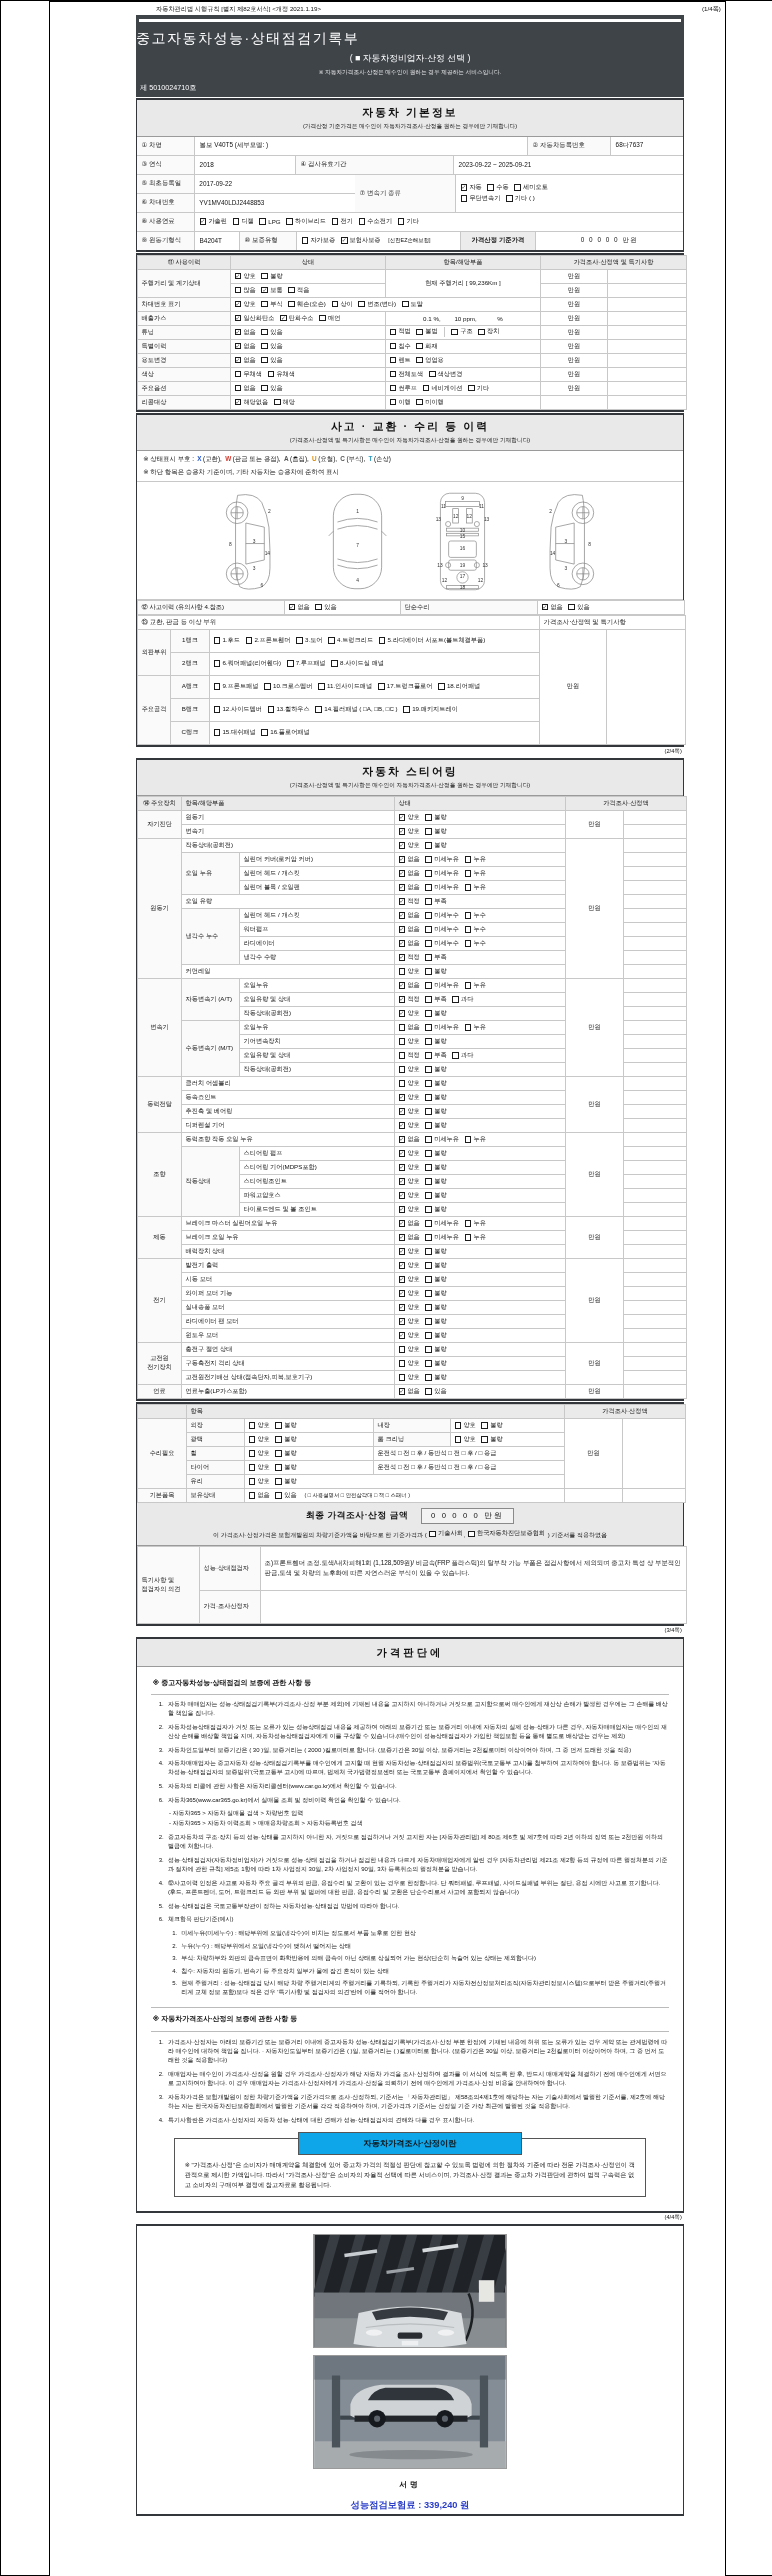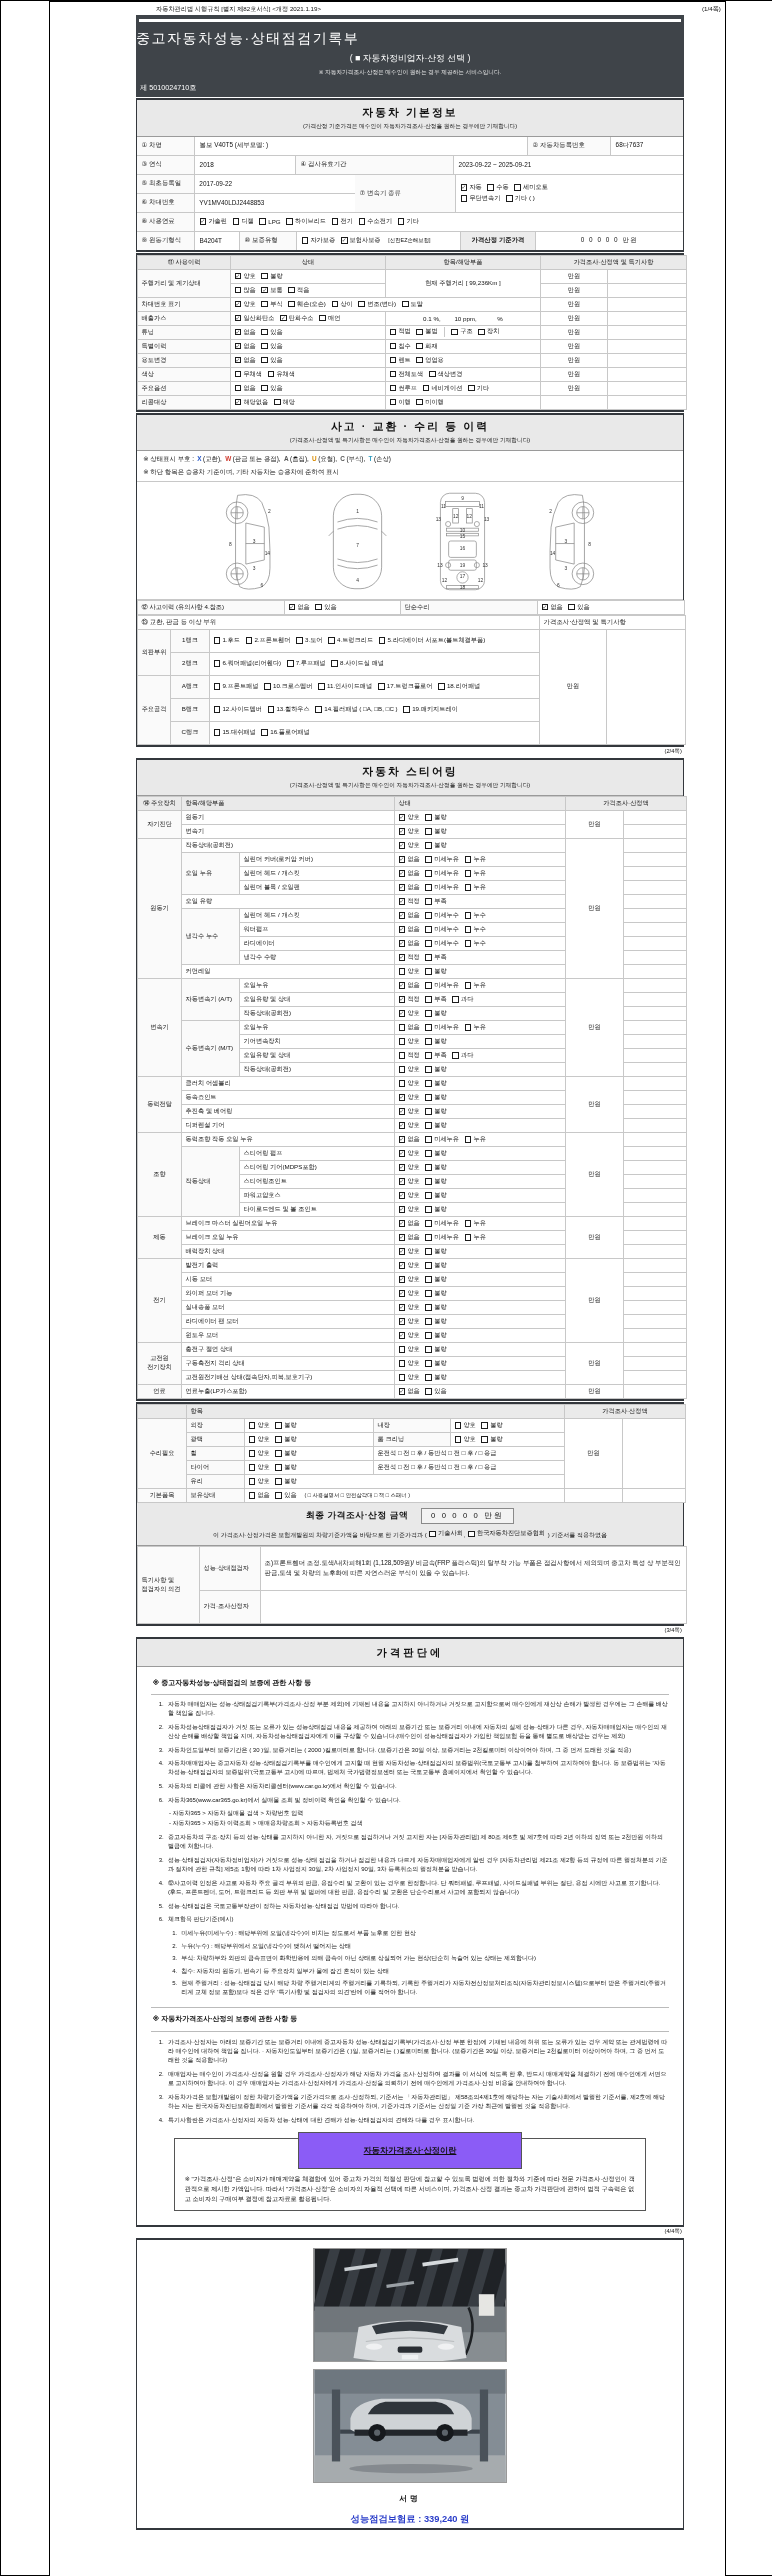--- a/index.html
+++ b/index.html
@@ -70,22 +70,22 @@
                font-size:10.3px;font-weight:600;letter-spacing:3.1px;}
   .ntBody{padding:3.1px 14.4px 8.2px;}
   .ntSub{font-size:7px;font-weight:bold;padding:7.2px 1px 6.2px;border-bottom:0.5px solid #bbb;margin-bottom:5.2px;}
   .ntSub2{font-size:7px;font-weight:bold;padding:6.7px 1px;border-top:0.5px solid #bbb;border-bottom:0.5px solid #bbb;margin:9.3px 0 6.2px;}
   .ntItem{display:flex;font-size:6px;line-height:1.52;margin:4.6px 0;}
   .ntNum{width:12.4px;flex:none;text-align:right;margin-right:4.1px;}
   .ntTxt{flex:1;}
   .ntBul{margin:1px 0 1px 17.5px;font-size:6px;line-height:1.5;}
   .ntSubItem{display:flex;font-size:6px;line-height:1.5;margin:3.6px 0 3.6px 13.4px;}
   .lawBox{border:0.8px solid #555;margin:13.4px 23px 5.2px;padding:0 9.3px 6.2px;}
-  .lawBoxTitle{position:relative;top:-7.7px;margin:0 auto;width:222px;background:#8b5cf6;border:0.8px solid #555;
-               text-align:center;font-size:8.2px;font-weight:bold;padding:12px 0;text-decoration:underline;}
+  .lawBoxTitle{position:relative;top:-7.7px;margin:0 auto;width:222px;background:#0ea5e9;border:0.8px solid #555;
+               text-align:center;font-size:8.2px;font-weight:bold;padding:5px 0;}
   .lawBoxText{font-size:6.2px;line-height:1.62;margin-top:-2.1px;}
   
   .photoWrap{display:flex;flex-direction:column;align-items:center;gap:7.2px;padding:8.2px 0 1px;}
   .photoFrame{line-height:0;border:0.5px solid #9a9a9a;}
   .signRow{text-align:center;font-size:7.7px;font-weight:bold;padding:10.3px 0 1px;letter-spacing:3.1px;}
   .feeRow{text-align:center;font-size:9.3px;font-weight:bold;padding:7.2px 0 2.1px;}
 </style>
 </head>
 <body>
 

